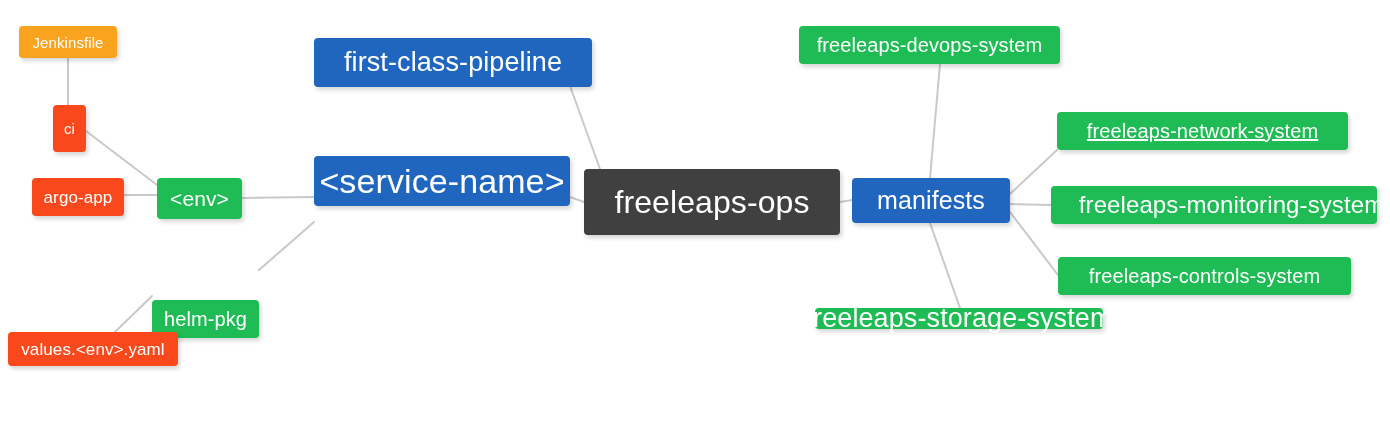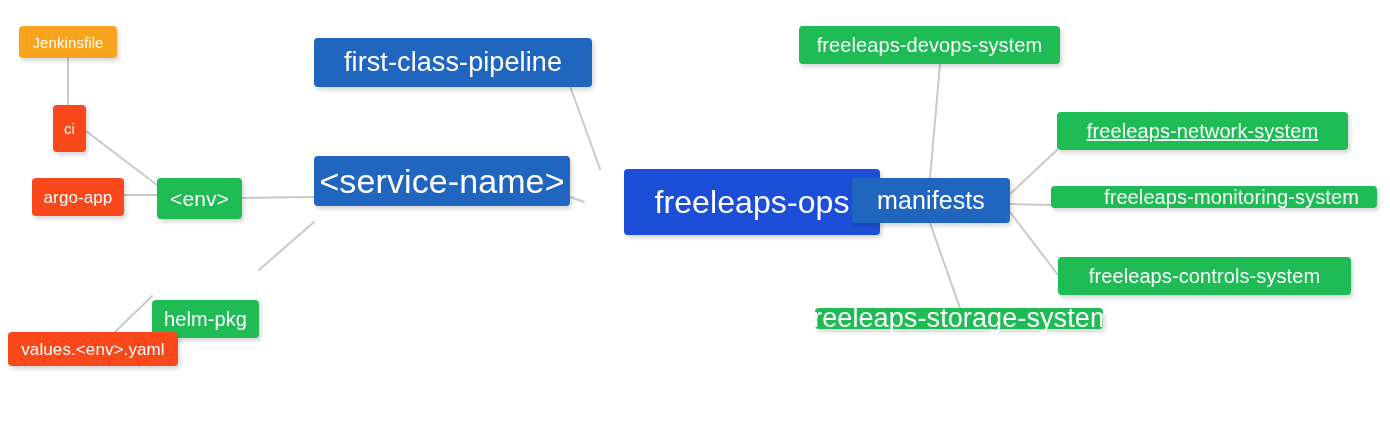--- a/index.html
+++ b/index.html
@@ -33,23 +33,22 @@
     justify-content: center;
     box-sizing: border-box;
     border-radius: 4px;
     color: #ffffff;
     white-space: nowrap;
     line-height: 1;
     box-shadow: 2px 3px 4px rgba(0,0,0,0.16);
     letter-spacing: 0.1px;
   }
   .node-root {
-    background: #1d4ed8;
+    background: #404040;
     font-size: 32px;
-    margin-left: 40px;
   }
   .node-blue {
     background: #2066bf;
   }
   .node-green {
     background: #1fbc55;
   }
   .node-orange {
     background: #faa31e;
   }
@@ -79,21 +78,21 @@
     </svg>
   <div id="node-layer">
       <div class="node node-root" style="left: 584px; top: 169px; width: 256px; height: 66px; font-size: 32px;">freeleaps-ops</div>
       <div class="node node-blue" style="left: 314px; top: 156px; width: 256px; height: 50px; font-size: 34px; text-align: center;">&lt;service-name&gt;</div>
       <div class="node node-blue" style="left: 314px; top: 38px; width: 278px; height: 49px; font-size: 27px;">first-class-pipeline</div>
       <div class="node node-blue" style="left: 852px; top: 178px; width: 158px; height: 45px; font-size: 25px;">manifests</div>
       <div class="node node-green" style="left: 157px; top: 178px; width: 85px; height: 41px; font-size: 21px;">&lt;env&gt;</div>
       <div class="node node-green" style="left: 152px; top: 258px; width: 107px; height: 38px; font-size: 20px; margin-top: 42px;">helm-pkg</div>
       <div class="node node-green" style="left: 799px; top: 26px; width: 261px; height: 38px; font-size: 20px;">freeleaps-devops-system</div>
       <div class="node node-green" style="left: 1057px; top: 112px; width: 291px; height: 38px; font-size: 20px; text-decoration: underline;">freeleaps-network-system</div>
-      <div class="node node-green" style="left: 1051px; top: 186px; width: 326px; height: 22px; font-size: 20px; padding-left: 35px;">freeleaps-monitoring-system</div>
+      <div class="node node-green" style="left: 1051px; top: 186px; width: 326px; height: 38px; font-size: 24px; padding-left: 35px;">freeleaps-monitoring-system</div>
       <div class="node node-green" style="left: 1058px; top: 257px; width: 293px; height: 38px; font-size: 20px;">freeleaps-controls-system</div>
       <div class="node node-green" style="left: 815px; top: 308px; width: 288px; height: 21px; font-size: 27px;">freeleaps-storage-system</div>
       <div class="node node-orange" style="left: 19px; top: 26px; width: 98px; height: 32px; font-size: 15px;">Jenkinsfile</div>
       <div class="node node-red" style="left: 53px; top: 105px; width: 33px; height: 47px; font-size: 15px;">ci</div>
       <div class="node node-red" style="left: 32px; top: 178px; width: 92px; height: 38px; font-size: 17px;">argo-app</div>
       <div class="node node-red" style="left: 8px; top: 332px; width: 170px; height: 34px; font-size: 17px;">values.&lt;env&gt;.yaml</div>
     </div>
 </div>
 
 </body></html>

